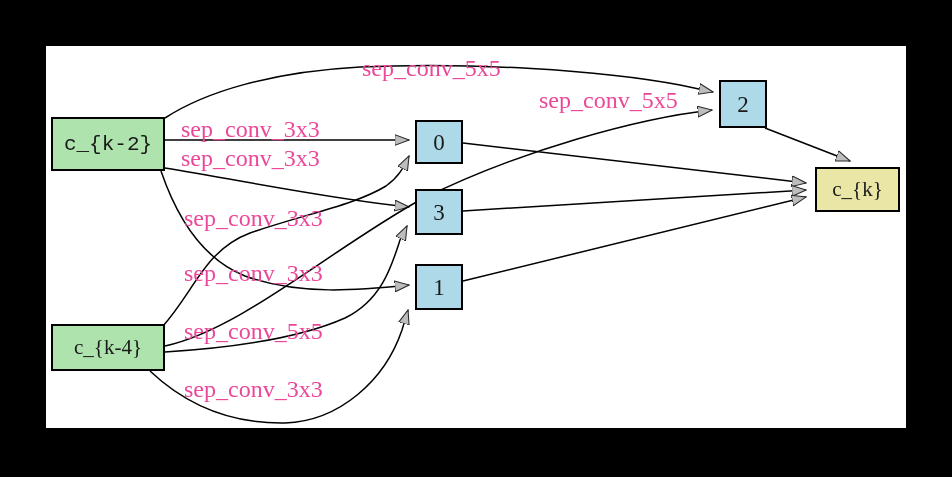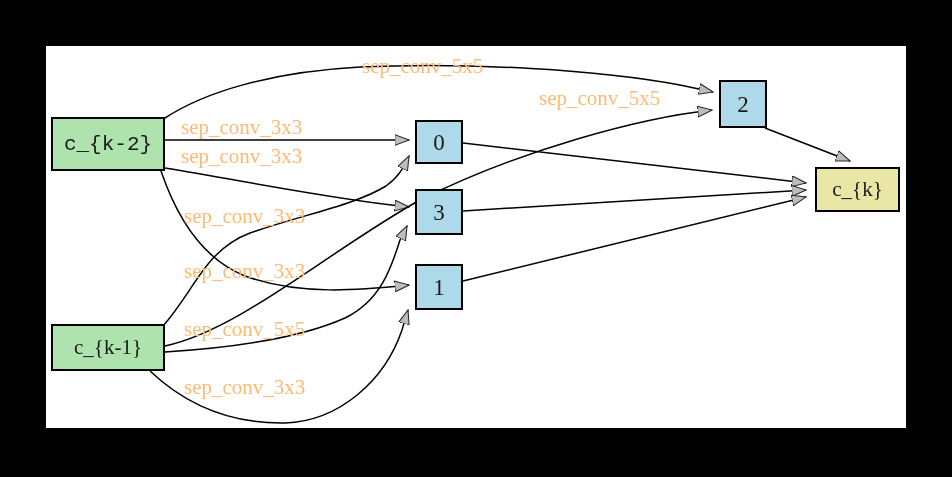--- a/index.html
+++ b/index.html
@@ -55,22 +55,22 @@
     background: #aed9e8;
     font-size: 23px;
   }
   .node-output {
     background: #eae6a6;
     font-size: 21px;
   }
   .edge-label {
     position: absolute;
     font-family: "Liberation Serif", serif;
-    font-size: 21px;
-    color: #fdba74;
+    font-size: 24px;
+    color: #ec4899;
     white-space: nowrap;
     line-height: 1;
     letter-spacing: 0px;
   }
 </style>
 </head>
 <body>
 
 <div id="stage">
   <div id="canvas"></div>
@@ -107,21 +107,21 @@
 
       <path d="M765,128 L850,161"></path>
     </g>
   </svg>
 
   <div class="node-box node-input" style="left:51px;top:117px;width:114px;height:54px;font-family:Liberation Mono, monospace;">
     <span>c_{k-2}</span>
   </div>
 
   <div class="node-box node-input" style="left:51px;top:324px;width:114px;height:47px;">
-    <span>c_{k-1}</span>
+    <span>c_{k-4}</span>
   </div>
 
   <div class="node-box node-mid" style="left:415px;top:120px;width:48px;height:44px;">
     <span>0</span>
   </div>
 
   <div class="node-box node-mid" style="left:415px;top:189px;width:48px;height:46px;">
     <span>3</span>
   </div>
 

